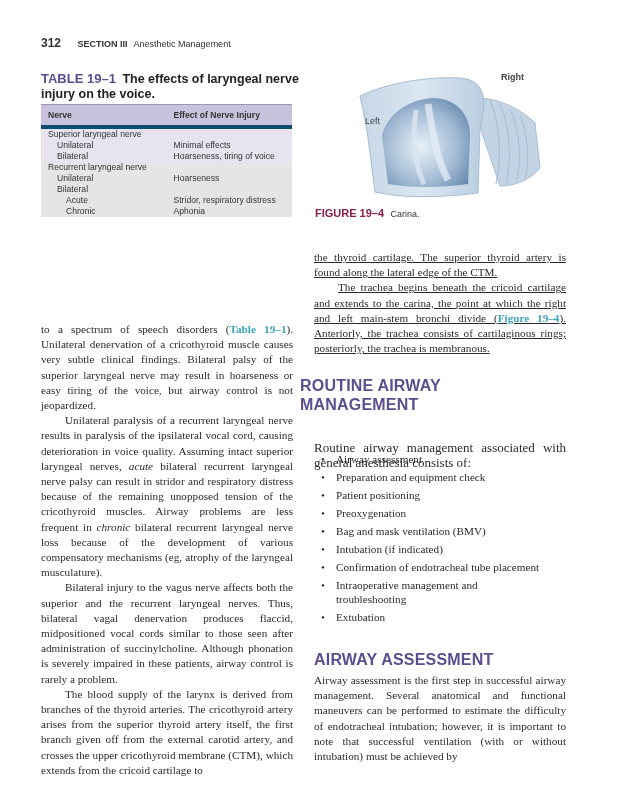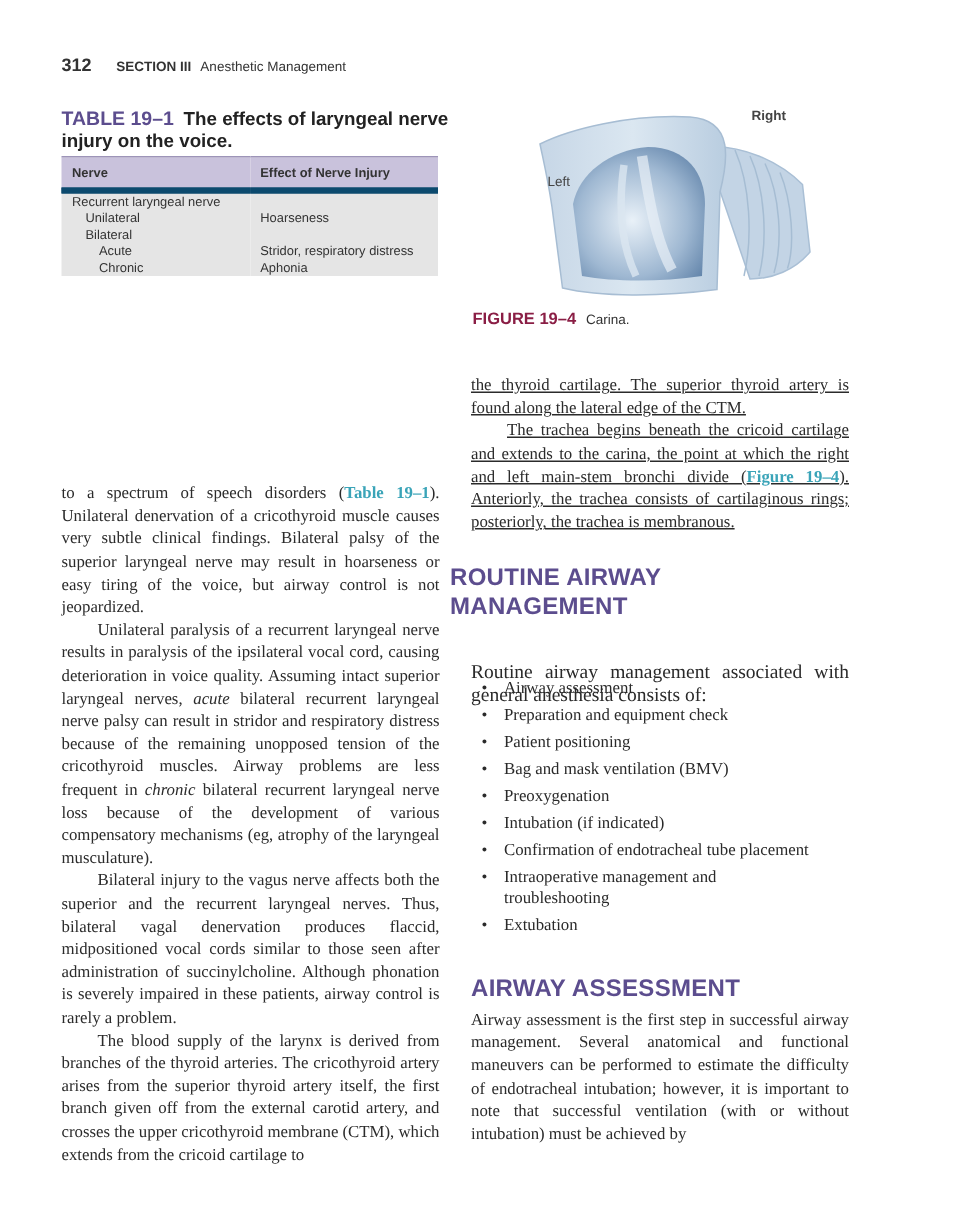--- a/index.html
+++ b/index.html
@@ -55,20 +55,32 @@
 </div>
 
 <table class="t">
   <thead>
     <tr>
       <th style="width:50%">Nerve</th>
       <th>Effect of Nerve Injury</th>
     </tr>
   </thead>
   <tbody>
+    <tr class="grp a">
+      <td>
+        <span class="ln">Superior laryngeal nerve</span>
+        <span class="ln i1">Unilateral</span>
+        <span class="ln i1">Bilateral</span>
+      </td>
+      <td>
+        <span class="ln"></span>
+        <span class="ln">Minimal effects</span>
+        <span class="ln">Hoarseness, tiring of voice</span>
+      </td>
+    </tr>
     <tr class="grp b">
       <td>
         <span class="ln">Recurrent laryngeal nerve</span>
         <span class="ln i1">Unilateral</span>
         <span class="ln i1">Bilateral</span>
         <span class="ln i2">Acute</span>
         <span class="ln i2">Chronic</span>
       </td>
       <td>
         <span class="ln"></span>
@@ -136,22 +148,22 @@
   <div>ROUTINE AIRWAY</div>
   <div>MANAGEMENT</div>
 </div>
 
 <p class="intro2" style="margin:0">Routine airway management associated with general anesthesia consists of:</p>
 
 <ul class="bl">
   <li>Airway assessment</li>
   <li>Preparation and equipment check</li>
   <li>Patient positioning</li>
+  <li>Preoxygenation</li>
   <li>Bag and mask ventilation (BMV)</li>
-  <li>Preoxygenation</li>
   <li>Intubation (if indicated)</li>
   <li>Confirmation of endotracheal tube placement</li>
   <li style="width:170px">Intraoperative management and troubleshooting</li>
   <li>Extubation</li>
 </ul>
 
 <div class="h2 h-assess">AIRWAY ASSESSMENT</div>
 
 <div class="col col3">
   <p>Airway assessment is the first step in successful airway management. Several anatomical and functional maneuvers can be performed to estimate the difficulty of endotracheal intubation; however, it is important to note that successful ventilation (with or without intubation) must be achieved by</p>

